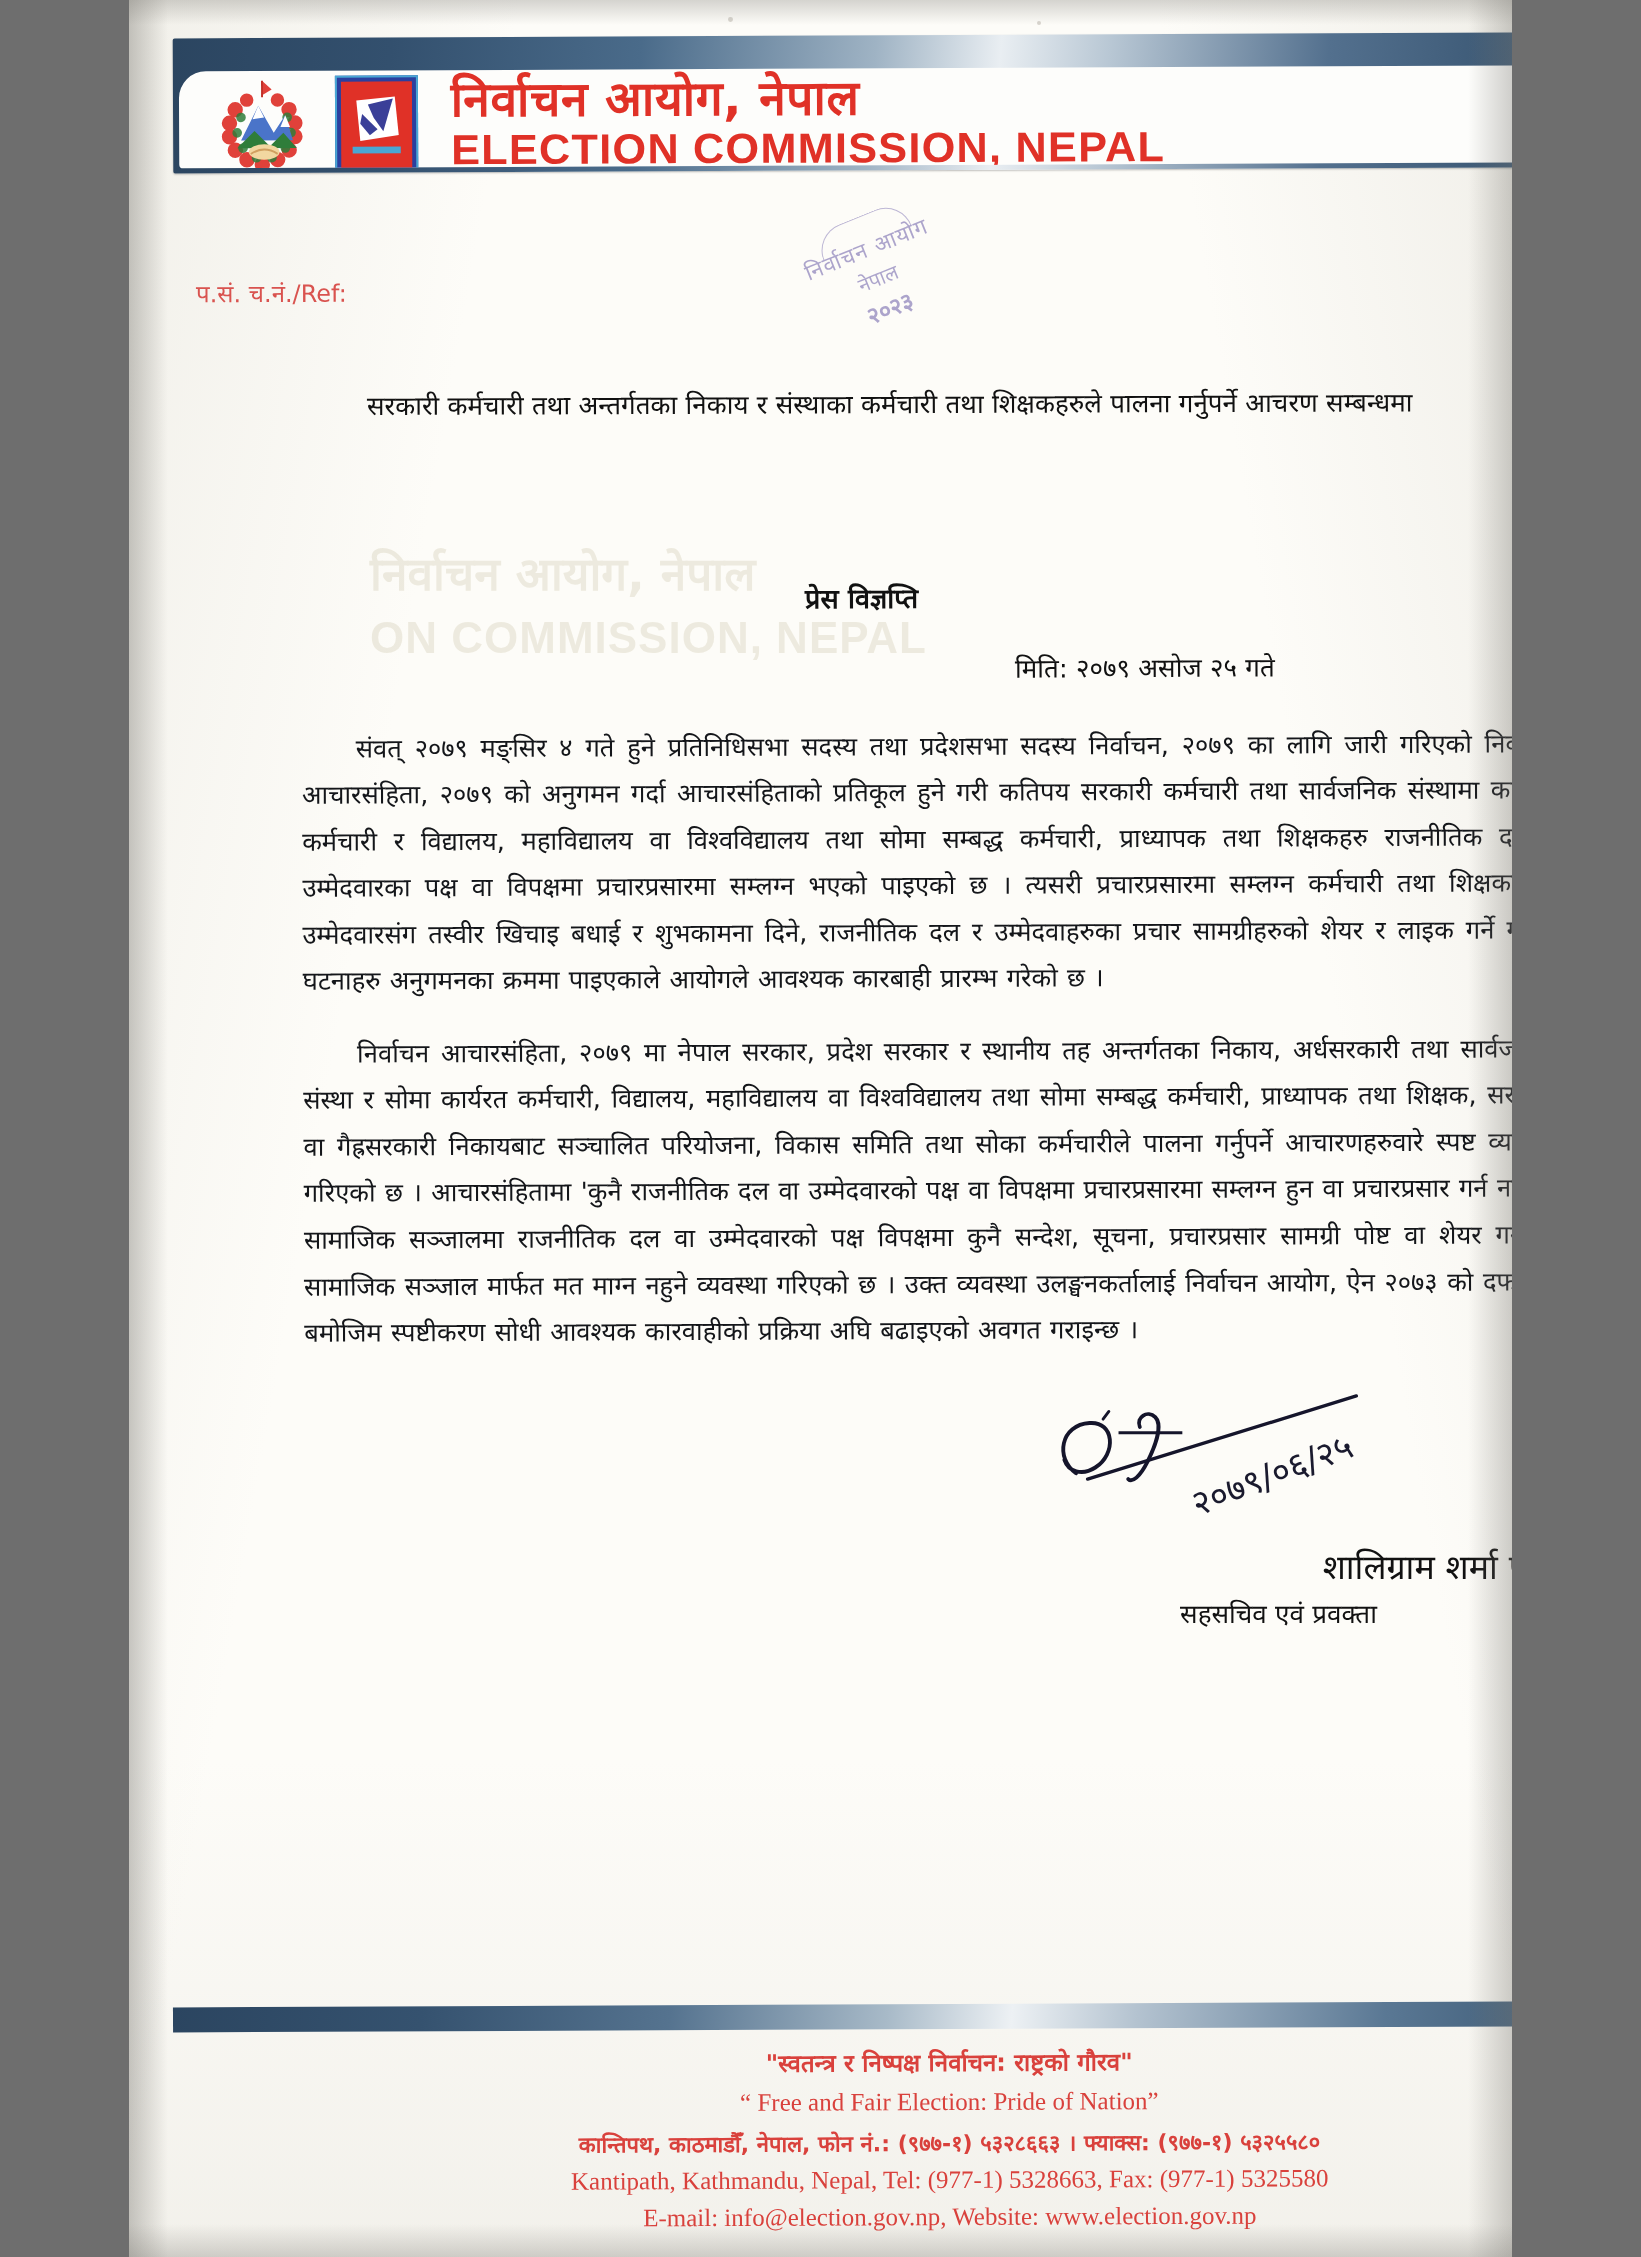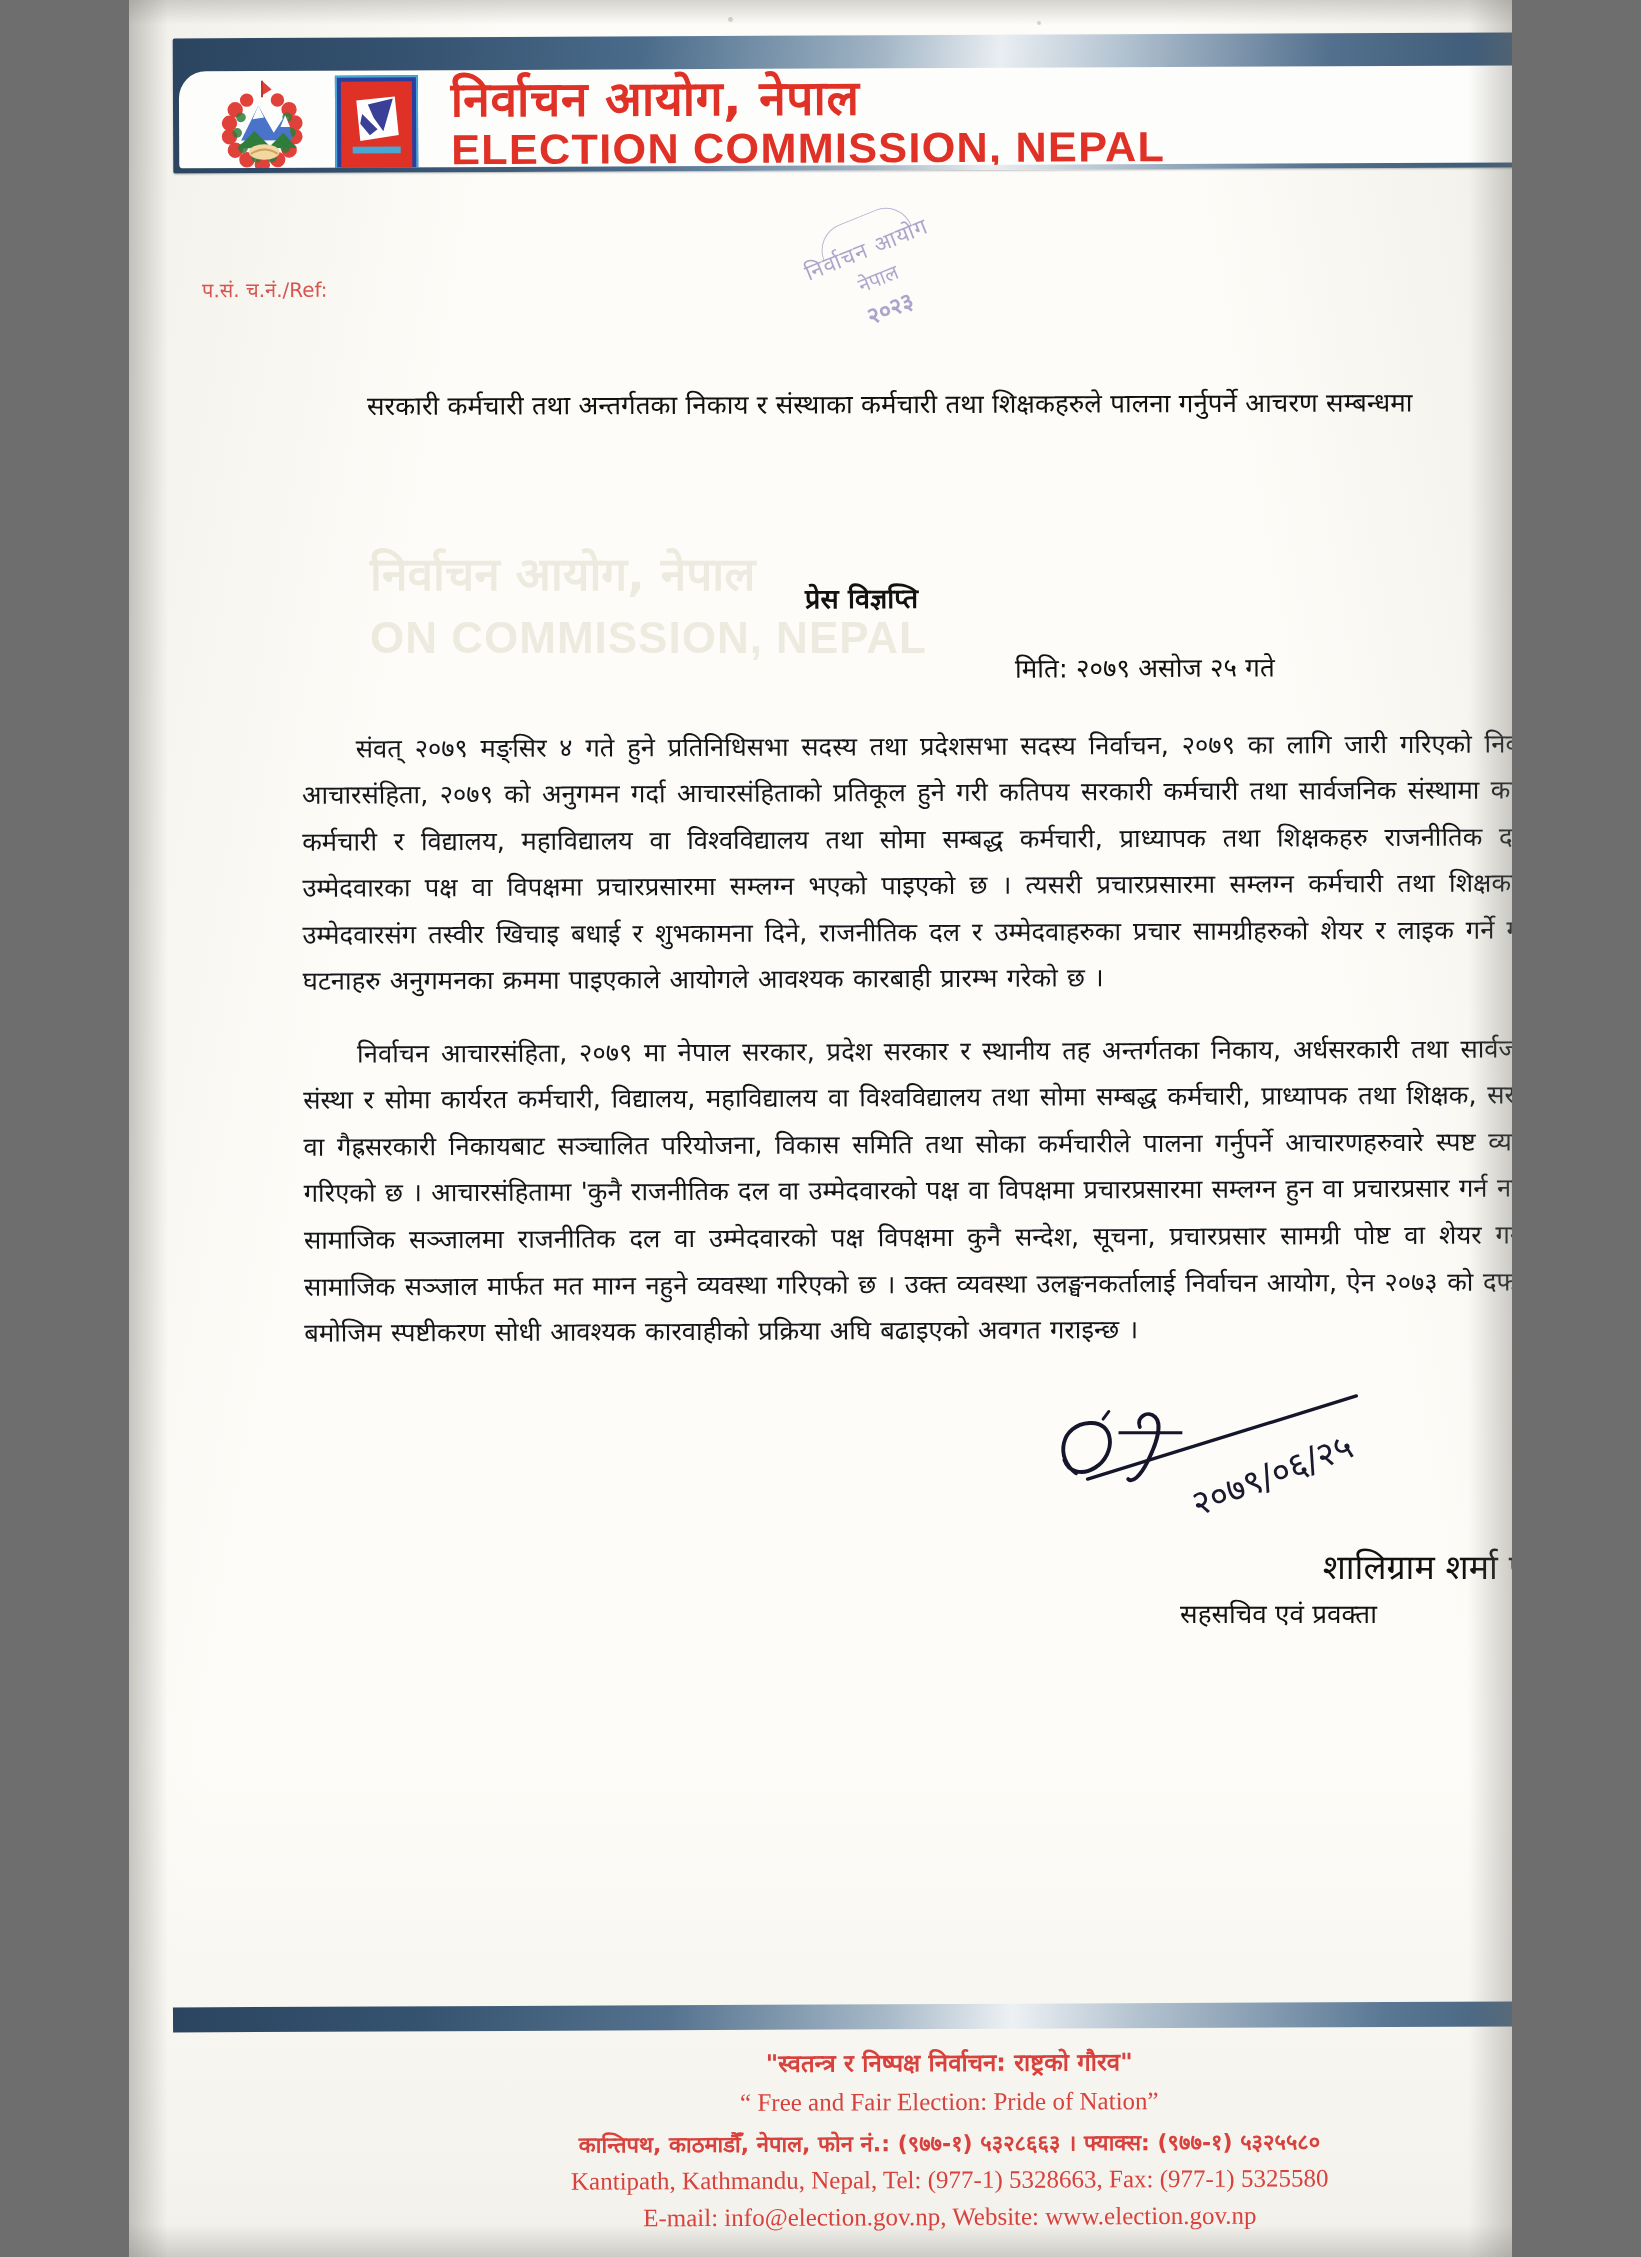--- a/index.html
+++ b/index.html
@@ -114,24 +114,24 @@
     letter-spacing: 1.2px;
     margin-top: 5.8px;
     white-space: nowrap;
     transform: scaleX(1.03);
     transform-origin: left center;
   }
 
   
   .ref-line {
     position: absolute;
-    left: 73px;
+    left: 67px;
     top: 276px;
     font-family: "DejaVu Sans", sans-serif;
-    font-size: 20px;
+    font-size: 24px;
     color: #d9534f;
     transform: rotate(-0.2deg);
   }
 
   
   .seal {
     position: absolute;
     left: 676px;
     top: 230px;
     width: 154px;

